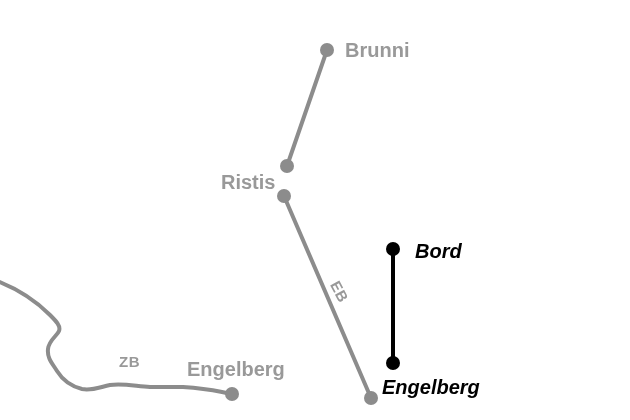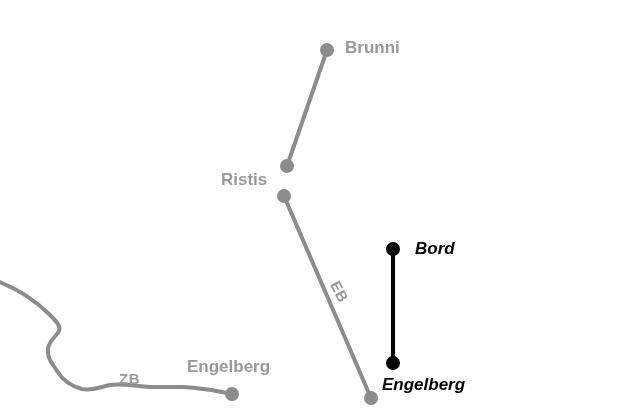--- a/index.html
+++ b/index.html
@@ -19,33 +19,33 @@
     font-family: "Liberation Sans", sans-serif;
   }
   .map-stage svg { position: absolute; left: 0; top: 0; }
   .gray-line   { stroke: var(--inactive-line); stroke-width: 4; fill: none; stroke-linecap: round; }
   .active-line { stroke: var(--active);        stroke-width: 4; fill: none; stroke-linecap: round; }
   .gray-dot    { fill: var(--inactive-line); }
   .active-dot  { fill: var(--active); }
   .label {
     position: absolute;
     font-weight: bold;
-    font-size: 17px;
+    font-size: 20px;
     line-height: 1.1;
     white-space: nowrap;
     user-select: none;
   }
   .label.gray  { color: var(--inactive-label); }
   .label.black { color: var(--active); font-style: italic; }
   .line-code   { font-size: 15px; letter-spacing: 0.5px; }
   .label-eb {
     left: 339px; top: 292px;
     transform: translate(-50%, -50%) rotate(62deg);
   }
-  .label-zb        { left: 119px; top: 371px; }
+  .label-zb        { left: 119px; top: 354px; }
   .label-brunni    { left: 345px; top: 39px; }
   .label-ristis    { left: 221px; top: 171px; text-align: right; }
   .label-engelberg-zb { left: 187px; top: 358px; }
   .label-bord      { left: 415px; top: 240px; }
   .label-engelberg-active { left: 382px; top: 376px; }
 </style>
 </head>
 <body>
 
 <div class="map-stage">

